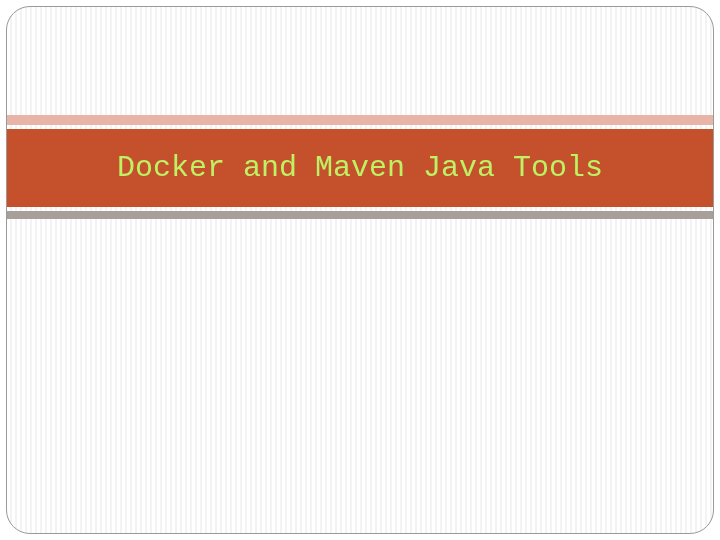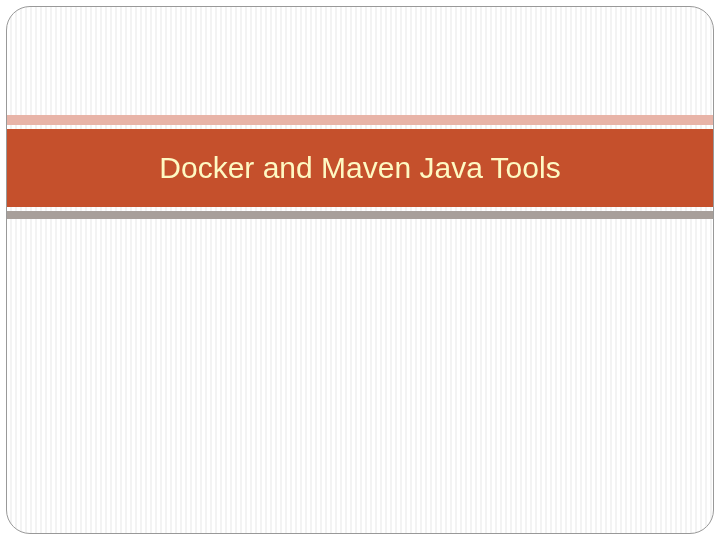--- a/index.html
+++ b/index.html
@@ -44,22 +44,22 @@
       top: 122px;
       left: 0;
       right: 0;
       height: 78px;
       background: #c5502c;
       display: flex;
       align-items: center;
       justify-content: center;
     }
     .title-text {
-      color: #fef9c3;
-      font-family: Liberation Sans, sans-serif;
+      color: #bef264;
+      font-family: Liberation Mono, monospace;
       font-size: 30px;
       font-weight: 400;
       text-align: center;
     }
     .title-band-bottom {
       position: absolute;
       top: 204px;
       left: 0;
       right: 0;
       height: 8px;

